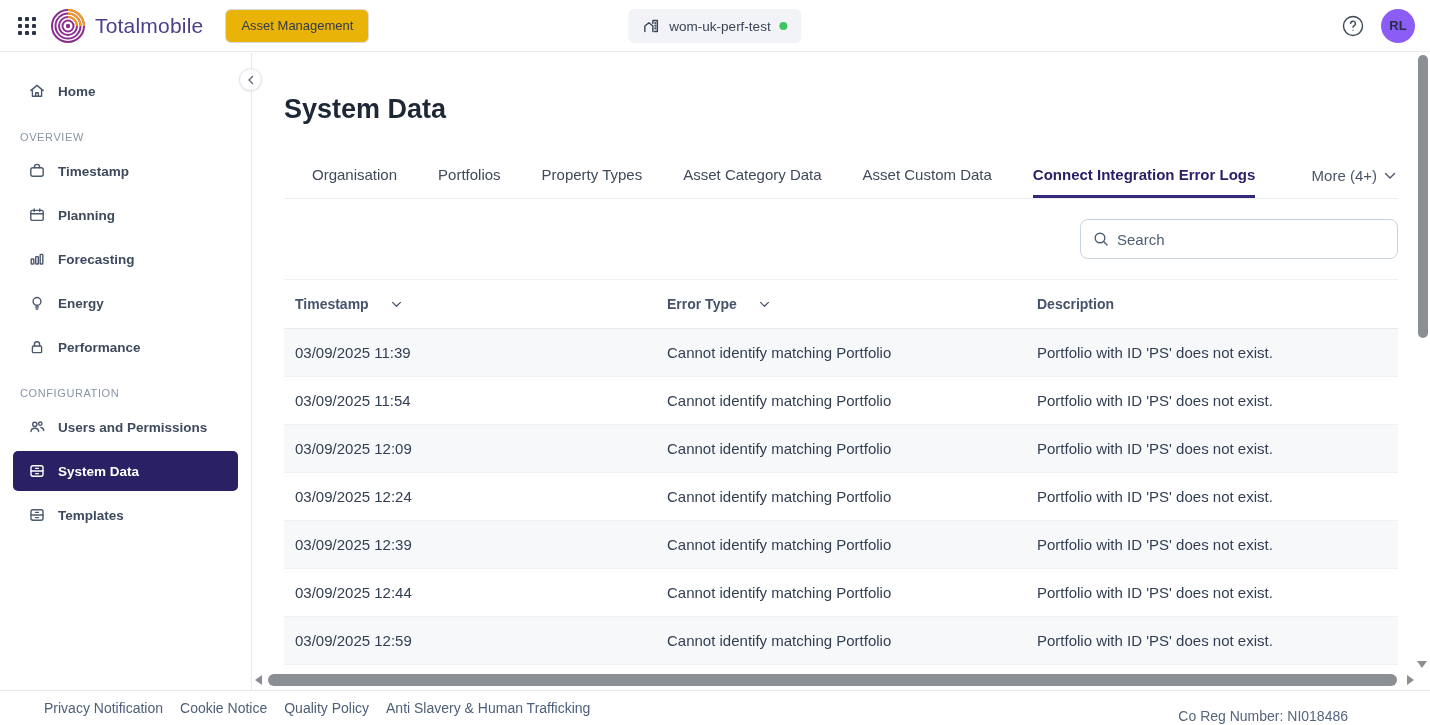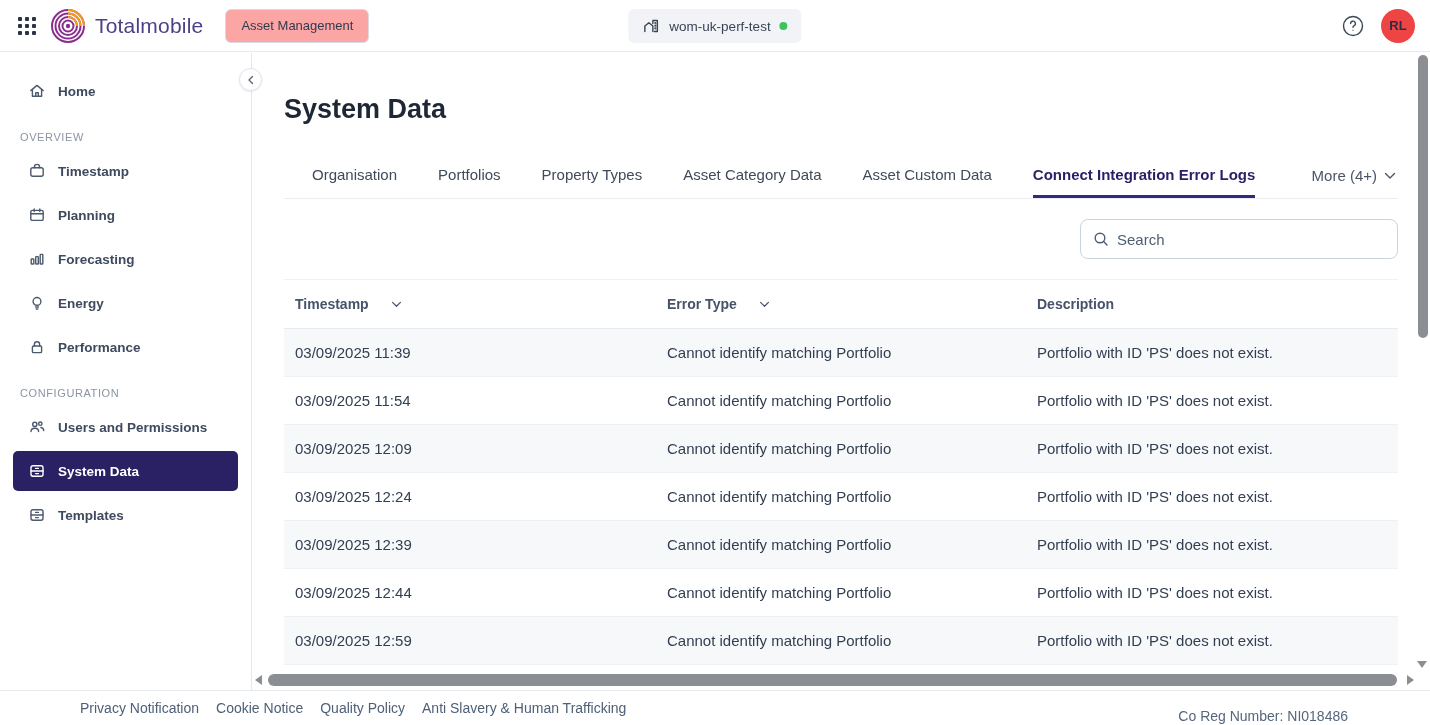--- a/index.html
+++ b/index.html
@@ -7,30 +7,30 @@
     font-family:"Liberation Sans", sans-serif; color:#2d3748; }
   .page { position:relative; width:1430px; height:725px; background:#fff;border-radius:19px; }
 
   
   .header { position:absolute; top:0; left:0; right:0; height:52px; background:#fff;
     border-bottom:1px solid #e6e9ee; display:flex; align-items:center; z-index:6; }
   .header-left { display:flex; align-items:center; gap:13px; padding-left:17px; }
   .grid-icon { width:20px; height:20px; color:#2b3447; cursor:pointer; }
   .brand-wrap { display:flex; align-items:center; gap:9px; }
   .brand-text { font-size:21px; color:#4c4089; letter-spacing:.2px; }
-  .app-btn { margin-left:9px; background:#fca5a5; border:1px solid #d8dce2; border-radius:6px;
+  .app-btn { margin-left:9px; background:#eab308; border:1px solid #d8dce2; border-radius:6px;
     height:34px; padding:0 15px; font-size:13px; font-weight:500; color:#2f3a50;
     font-family:"Liberation Sans",sans-serif; cursor:pointer; }
   .env-badge { position:absolute; left:50%; transform:translateX(-50%); top:9px; height:34px;
     background:#f1f3f6; border-radius:6px; display:flex; align-items:center; gap:9px;
     padding:0 14px; font-size:13.5px; font-weight:500; color:#3a4456; cursor:pointer; }
   .env-dot { width:8px; height:8px; border-radius:50%; background:#3fc35f; }
   .header-right { margin-left:auto; display:flex; align-items:center; gap:16px; padding-right:15px; }
   .help-btn { width:24px; height:24px; color:#3c4656; cursor:pointer; background:none; border:none; }
-  .avatar { width:34px; height:34px; border-radius:50%; background:#ef4444; color:#272f45;
+  .avatar { width:34px; height:34px; border-radius:50%; background:#8b5cf6; color:#272f45;
     font-size:13px; font-weight:bold; display:flex; align-items:center; justify-content:center; cursor:pointer; }
 
   
   .sidebar { position:absolute; top:53px; left:0; width:252px; bottom:35px; background:#fff;
     border-right:1px solid #e4e7eb; padding-top:14px; z-index:4; }
   .nav-item { display:flex; align-items:center; gap:12px; height:40px; margin:4px 13px;
     padding-left:15px; border-radius:5px; color:#3e4a5d; font-size:13.5px; font-weight:600;
     cursor:pointer; }
   .nav-item .ni-icon { width:18px; height:18px; flex:0 0 18px; color:#4d596d; }
   .nav-item.active { background:#292163; color:#fff; }
@@ -88,21 +88,21 @@
     border-right:7px solid #8b8e93; cursor:pointer; }
   .hscroll-thumb { position:absolute; left:15px; right:33px; top:0; height:12px;
     background:#8b8e93; border-radius:7px; cursor:pointer; }
   .hscroll-right { position:absolute; right:16px; top:1px; width:0; height:0;
     border-top:5px solid transparent; border-bottom:5px solid transparent;
     border-left:7px solid #8b8e93; cursor:pointer; }
 
   
   .footer { position:absolute; left:0; right:0; bottom:0; height:35px; background:#fff;
     border-top:1px solid #e5e8ec; display:flex; align-items:center; z-index:5; }
-  .footer-links { display:flex; gap:17px; margin-left:80px; }
+  .footer-links { display:flex; gap:17px; margin-left:44px; }
   .footer-link { font-size:14px; color:#4e6078; cursor:pointer; }
   .footer-right { margin-left:auto; margin-right:82px; font-size:14px; color:#56677c;margin-top:16px; }
 
   svg.stroke { fill:none; stroke:currentColor; stroke-width:1.4; stroke-linecap:round; stroke-linejoin:round; }
 </style>
 </head>
 <body>
 
 <div class="page">
 

